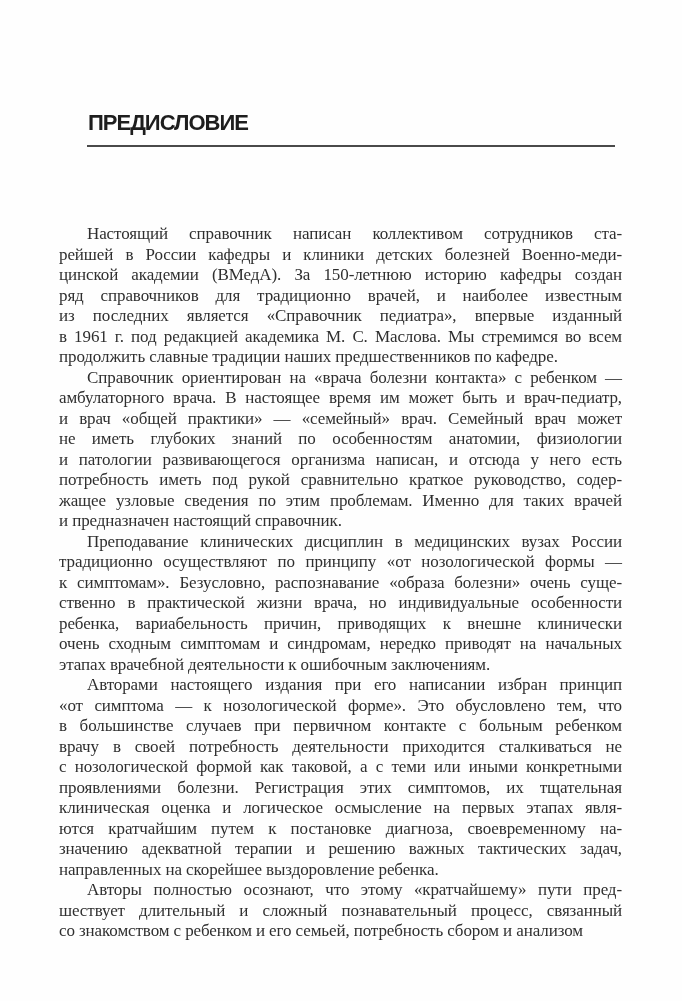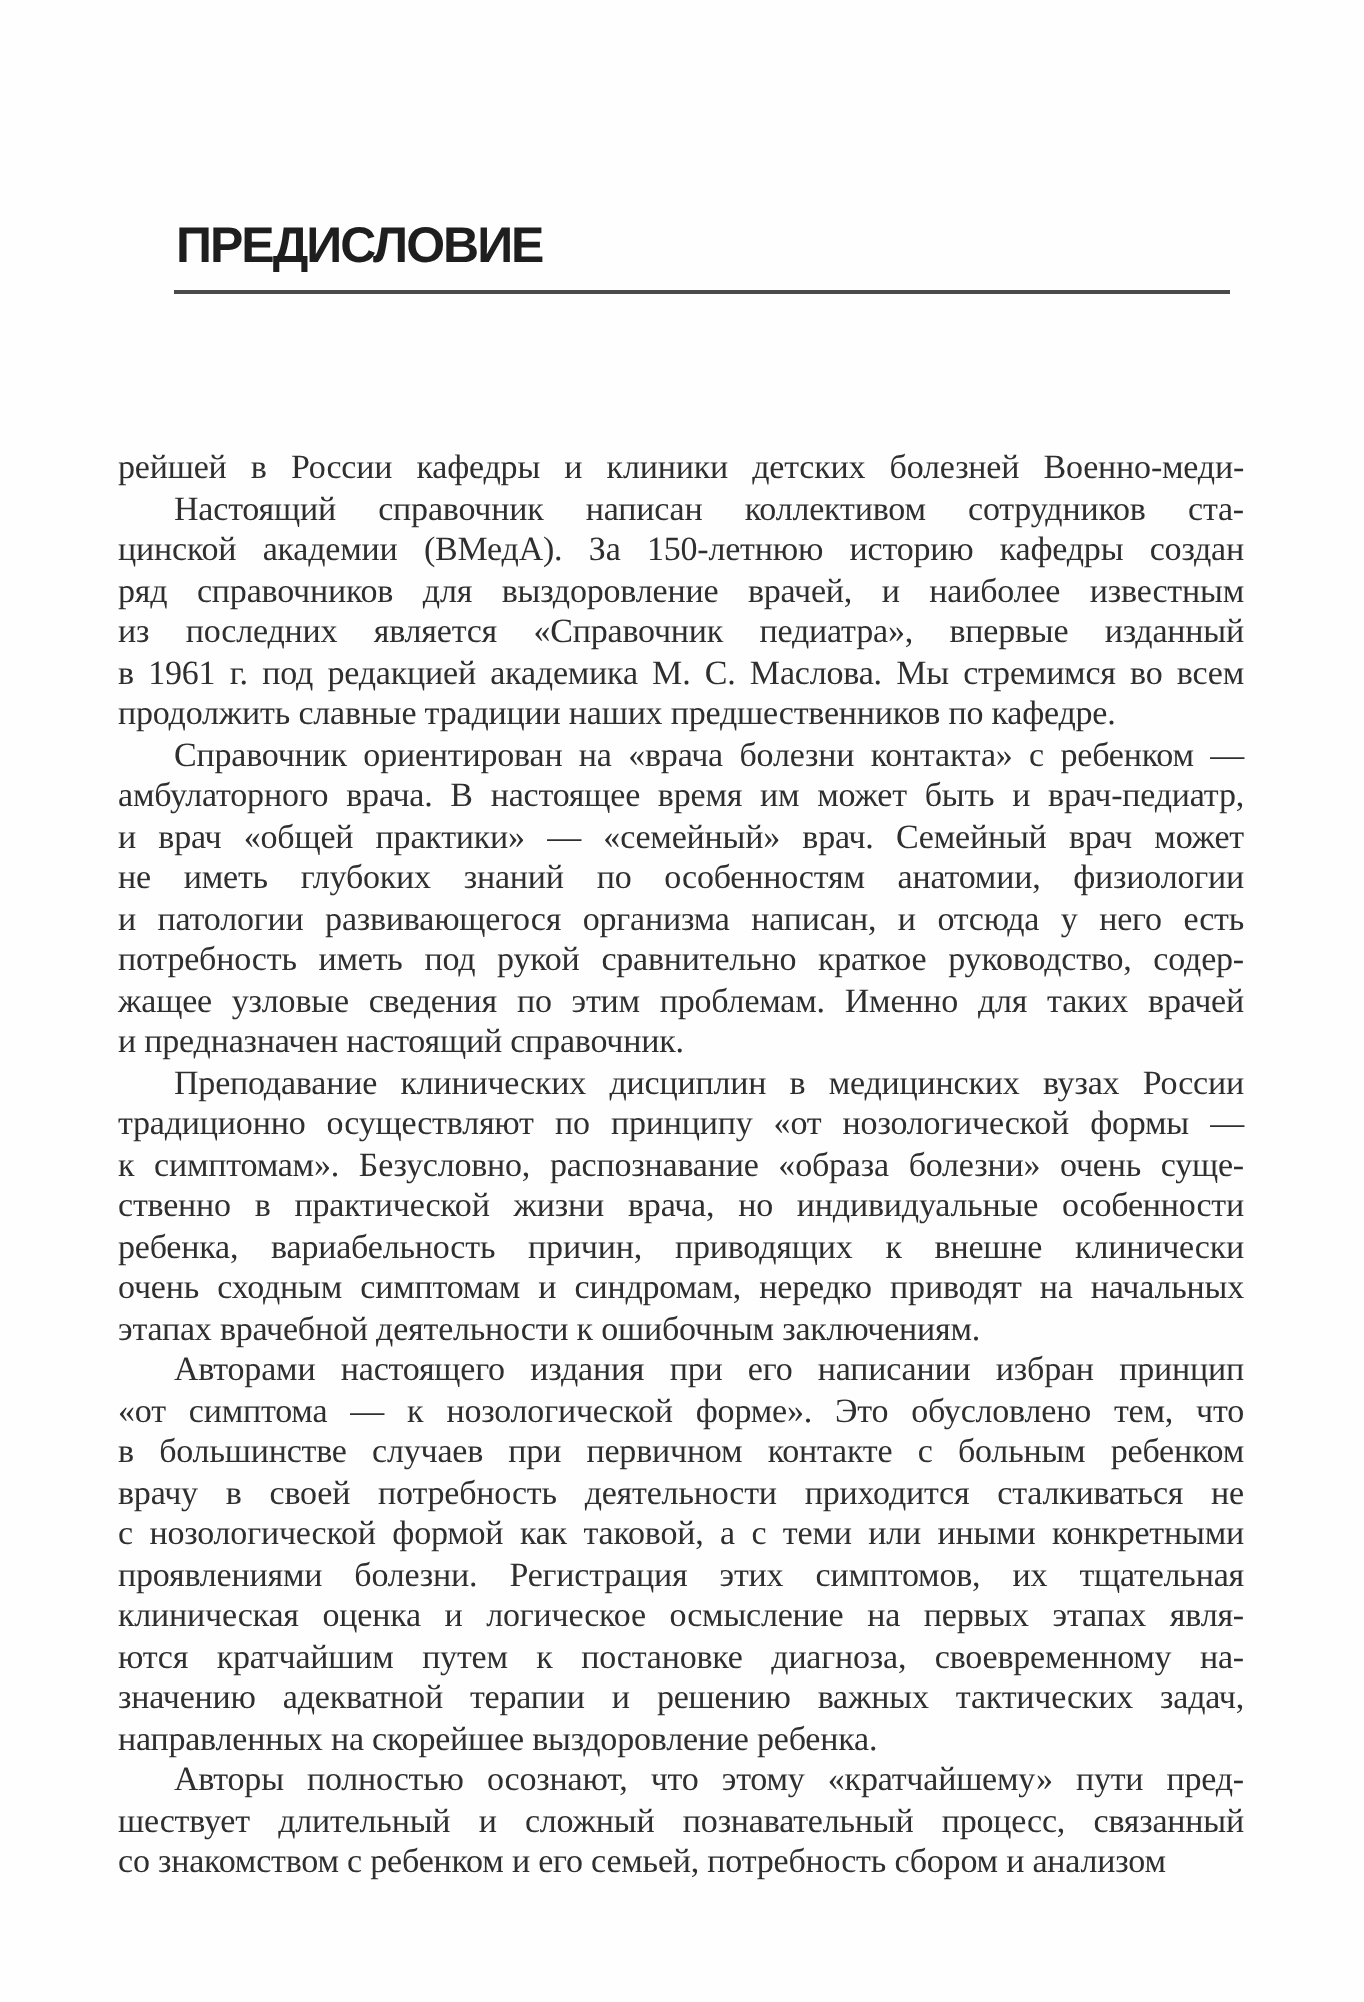--- a/index.html
+++ b/index.html
@@ -18,21 +18,21 @@
     inset: 0;
     background: #fefefe;
   }
   .page-title {
     position: absolute;
     left: 88px;
     top: 108px;
     margin: 0;
     font-family: "Liberation Sans", "DejaVu Sans", sans-serif;
     font-weight: 700;
-    font-size: 25px;
+    font-size: 22px;
     line-height: 30px;
     letter-spacing: -1px;
     color: #1e1e1e;
     white-space: nowrap;
   }
   .title-underline {
     position: absolute;
     left: 87px;
     top: 145px;
     width: 528px;
@@ -68,24 +68,24 @@
   }
 </style>
 </head>
 <body>
 
 <div class="page">
   <h1 class="page-title">ПРЕДИСЛОВИЕ</h1>
   <div class="title-underline"></div>
   <div class="page-body">
       <div class="paragraph">
+        <div class="line indent">Настоящий справочник написан коллективом сотрудников ста-</div>
         <div class="line">рейшей в России кафедры и клиники детских болезней Военно-меди-</div>
-        <div class="line indent">Настоящий справочник написан коллективом сотрудников ста-</div>
         <div class="line">цинской академии (ВМедА). За 150-летнюю историю кафедры создан</div>
-        <div class="line">ряд справочников для выздоровление врачей, и наиболее известным</div>
+        <div class="line">ряд справочников для традиционно врачей, и наиболее известным</div>
         <div class="line">из последних является «Справочник педиатра», впервые изданный</div>
         <div class="line">в 1961 г. под редакцией академика М. С. Маслова. Мы стремимся во всем</div>
         <div class="line final">продолжить славные традиции наших предшественников по кафедре.</div>
       </div>
       <div class="paragraph">
         <div class="line indent">Справочник ориентирован на «врача болезни контакта» с ребенком —</div>
         <div class="line">амбулаторного врача. В настоящее время им может быть и врач-педиатр,</div>
         <div class="line">и врач «общей практики» — «семейный» врач. Семейный врач может</div>
         <div class="line">не иметь глубоких знаний по особенностям анатомии, физиологии</div>
         <div class="line">и патологии развивающегося организма написан, и отсюда у него есть</div>

